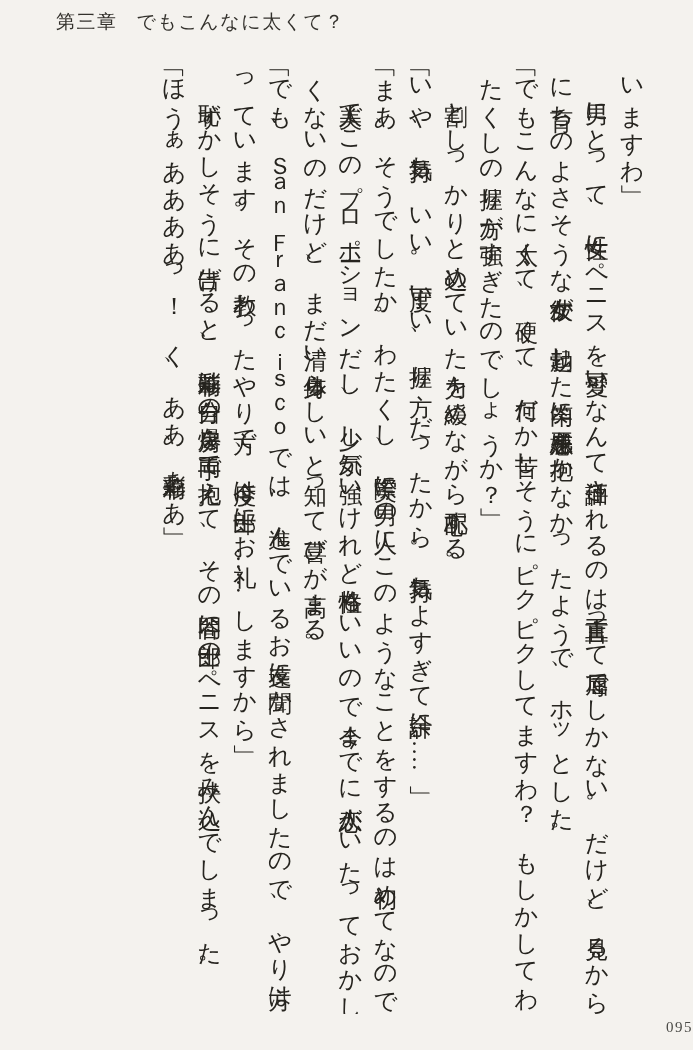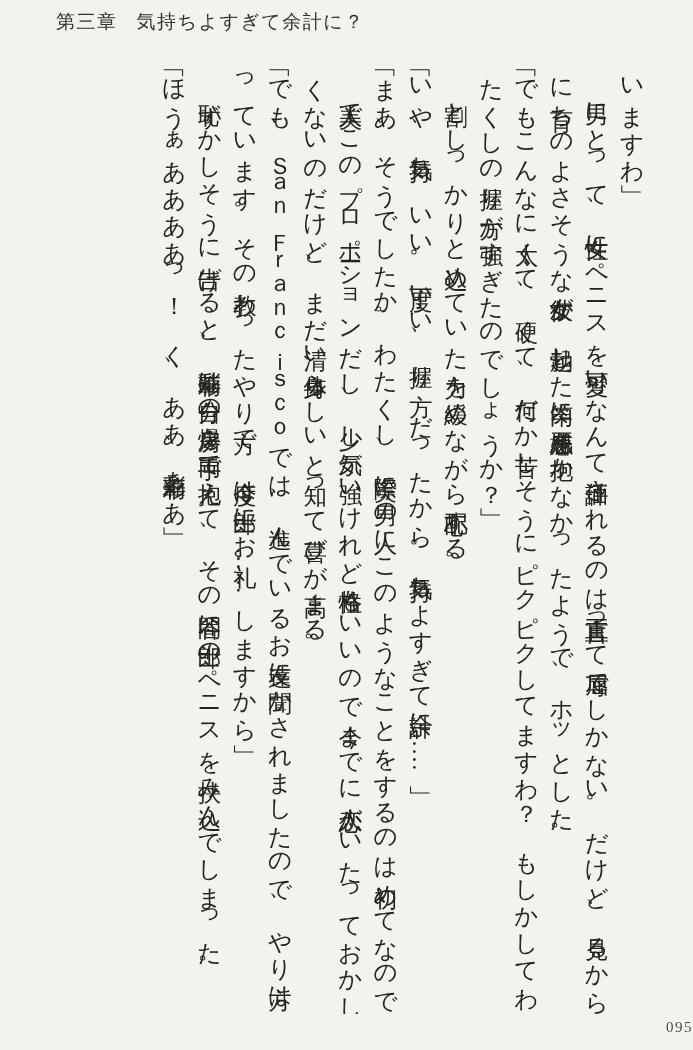--- a/index.html
+++ b/index.html
@@ -59,21 +59,21 @@
     letter-spacing: 1.5px;
     color: #4a4a46;
   }
 </style>
 </head>
 <body style="background: rgb(244, 242, 238);">
 
 <div class="page" style="color: rgb(38, 36, 31);">
 
   <div class="running-head" style="color: rgb(51, 49, 44);">
-    <span class="chapter-no">第三章</span><span>気持ちよすぎて余計に？</span>
+    <span class="chapter-no">第三章</span><span>でもこんなに太くて？</span>
   </div>
 
   <div class="text-area">
       <p>いますわ」</p>
       <p>　男にとって、女性にペニスを可愛いなんて評価されるのは正直言って屈辱でしかない。だけど、見るからに育ちのよさそうな彼女が、勃起した竿肉に嫌悪感を抱かなかったようで、ホッとした。</p>
       <p>「でもこんなに太くて、硬くて、何だか苦しそうにピクピクしてますわ？　もしかしてわたくしの握り方が強すぎたのでしょうか？」</p>
       <p>　割としっかりと込めていた力を緩めながら心配する。</p>
       <p>「いや、気持ち、いい。丁度いい、握り方、だったから。気持ちよすぎて余計に……」</p>
       <p>「まあ、そうでしたか。わたくし、実際に男の人にこのようなことをするのは初めてなので」</p>
       <p>　美人でこのプロポーションだし、少し気が強いけれど性格もいいので今までに恋人がいたっておかしくないのだけど、まだ清い身体らしいと知って喜びが高まる。</p>

